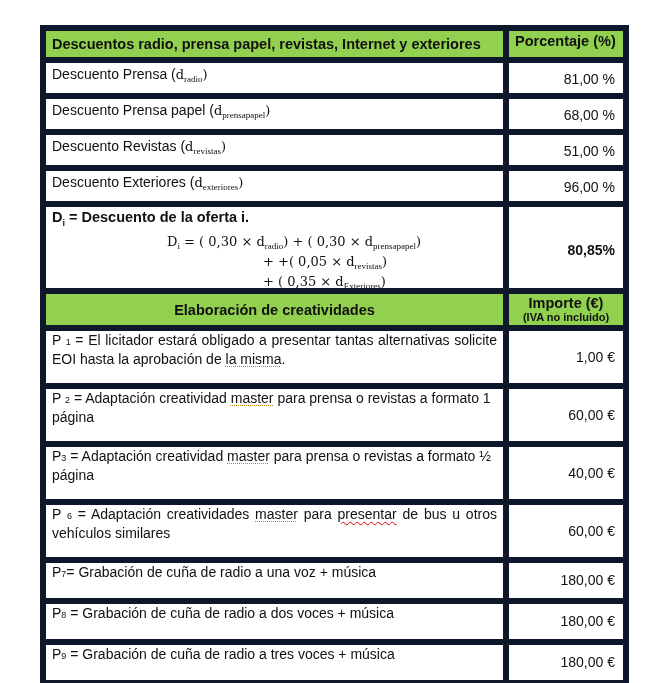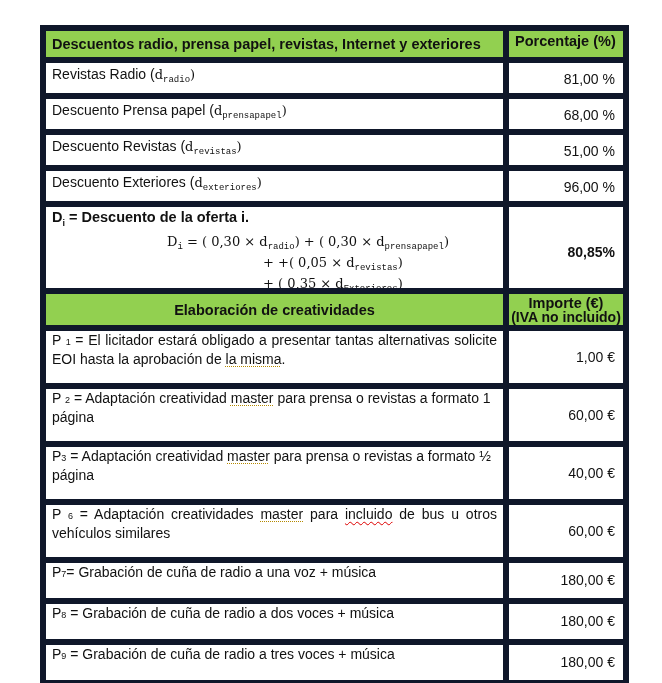--- a/index.html
+++ b/index.html
@@ -10,39 +10,39 @@
   .hdr { background: #92d050; font-weight: bold; color: #111; }
   #t1 { top: 25px; }
   #t1 col.c1 { width: 463px; }
   #t1 col.c2 { width: 120px; }
   #t1 .hdr td { height: 24px; font-size: 14.5px; vertical-align: middle; }
   #t1 .hdr td.pct { text-align: left; vertical-align: top; padding-top: 2px; margin-top: 48px; }
   #t1 .row td { height: 22px; font-size: 14px; }
   #t1 .row td.val { text-align: right; padding-right: 8px; padding-top: 8px; }
   #t1 .row td.lbl { padding-top: 3px; }
   .m { font-family: "DejaVu Serif", "Liberation Serif", serif; font-size: 13px; }
-  .sub { font-family: Liberation Mono, monospace; font-size: 9px; vertical-align: -3px; text-align: right; }
+  .sub { font-family: Liberation Serif, serif; font-size: 9px; vertical-align: -3px; text-align: right; }
   .formula-row td { height: 86px; }
   .formula-title { font-weight: bold; font-size: 14.5px; padding-top: 2px; }
   .formula-title sub { font-size: 9px; }
   .formula { font-family: "DejaVu Serif", "Liberation Serif", serif; font-size: 13px; margin-top: 6px; line-height: 16px; }
   .f1 { padding-left: 115px; }
   .f2 { padding-left: 211px; }
   .f3 { padding-left: 211px; }
   .formula .sub { font-size: 9px; }
   td.result { text-align: right; vertical-align: middle; font-weight: bold; font-size: 14px; padding-right: 8px; }
 
   #t2 { top: 288px; }
   #t2 col.c1 { width: 463px; }
   #t2 col.c2 { width: 120px; }
   #t2 .hdr td { height: 29px; vertical-align: middle; }
   #t2 .hdr td.title { text-align: center; font-size: 14.5px; }
   #t2 .hdr td.imp { text-align: center; line-height: 14px; padding: 1px 2px; }
   .imp-main { font-size: 14.5px; display: block; }
-  .imp-sub { font-size: 14px; display: block; }
+  .imp-sub { font-size: 11px; display: block; }
   #t2 .row td { font-size: 14px; line-height: 17px; }
   #t2 .row td.desc { padding-top: 1px; padding-bottom: 15px; }
   #t2 .row.two td.desc { height: 36px; }
   #t2 .row.one td.desc { height: 19px; }
   #t2 .row td.price { text-align: right; vertical-align: middle; padding-right: 8px; }
   .just { text-align: justify; text-align-last: left; }
   .idx { font-size: 9px; }
   .spell-grammar { text-decoration: underline dotted #b58900; text-decoration-thickness: 1px; text-underline-offset: 2px; }
   .spell-error { text-decoration: underline wavy #d00; text-decoration-thickness: 1px; text-underline-offset: 2px; }
 </style>
@@ -53,21 +53,21 @@
   <colgroup>
       <col class="c1">
       <col class="c2">
     </colgroup>
   <tbody>
       <tr class="hdr">
     <td>Descuentos radio, prensa papel, revistas, Internet y exteriores</td>
     <td class="pct">Porcentaje (%)</td>
   </tr>
   <tr class="row">
-    <td class="lbl"><span>Revistas Radio (</span><span class="m">d</span><span class="sub">radio</span><span class="m">)</span></td>
+    <td class="lbl"><span>Descuento Prensa (</span><span class="m">d</span><span class="sub">radio</span><span class="m">)</span></td>
     <td class="val">81,00 %</td>
   </tr>
   <tr class="row">
     <td class="lbl"><span>Descuento Prensa papel (</span><span class="m">d</span><span class="sub">prensapapel</span><span class="m">)</span></td>
     <td class="val">68,00 %</td>
   </tr>
   <tr class="row">
     <td class="lbl"><span>Descuento Revistas (</span><span class="m">d</span><span class="sub">revistas</span><span class="m">)</span></td>
     <td class="val">51,00 %</td>
   </tr>
@@ -108,21 +108,21 @@
   </tr>
   <tr class="row two">
     <td class="desc"><span>P</span> <span class="idx">2</span><span> = Adaptación creatividad </span><span class="spell-grammar">master</span><span> para prensa o revistas a formato 1 página</span></td>
     <td class="price">60,00 €</td>
   </tr>
   <tr class="row two">
     <td class="desc"><span>P</span><span class="idx">3</span><span> = Adaptación creatividad </span><span class="spell-grammar">master</span><span> para prensa o revistas a formato ½ página</span></td>
     <td class="price">40,00 €</td>
   </tr>
   <tr class="row two">
-    <td class="desc just"><span>P</span> <span class="idx">6</span><span> = Adaptación creatividades </span><span class="spell-grammar">master</span><span> para </span><span class="spell-error">incluido</span><span> de bus u otros vehículos similares</span></td>
+    <td class="desc just"><span>P</span> <span class="idx">6</span><span> = Adaptación creatividades </span><span class="spell-grammar">master</span><span> para </span><span class="spell-error">presentar</span><span> de bus u otros vehículos similares</span></td>
     <td class="price">60,00 €</td>
   </tr>
   <tr class="row one">
     <td class="desc"><span>P</span><span class="idx">7</span><span>= Grabación de cuña de radio a una voz + música</span></td>
     <td class="price">180,00 €</td>
   </tr>
   <tr class="row one">
     <td class="desc"><span>P</span><span class="idx">8</span><span> = Grabación de cuña de radio a dos voces + música</span></td>
     <td class="price">180,00 €</td>
   </tr>

